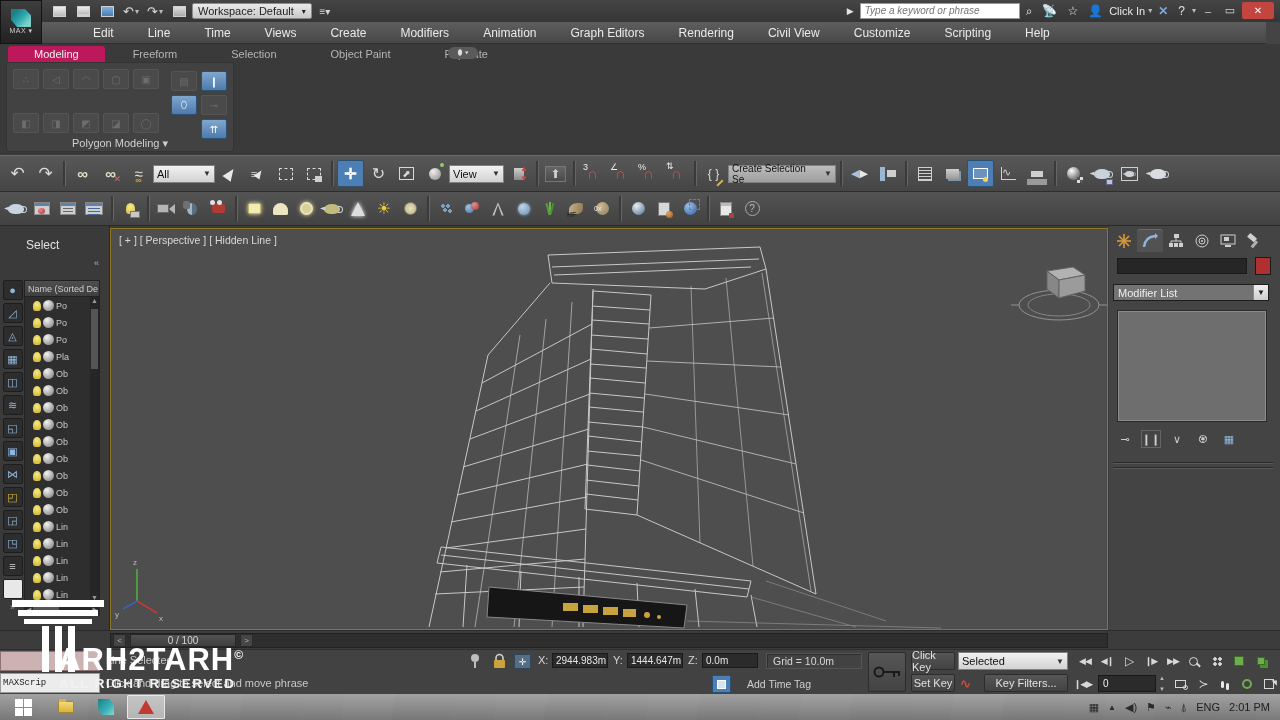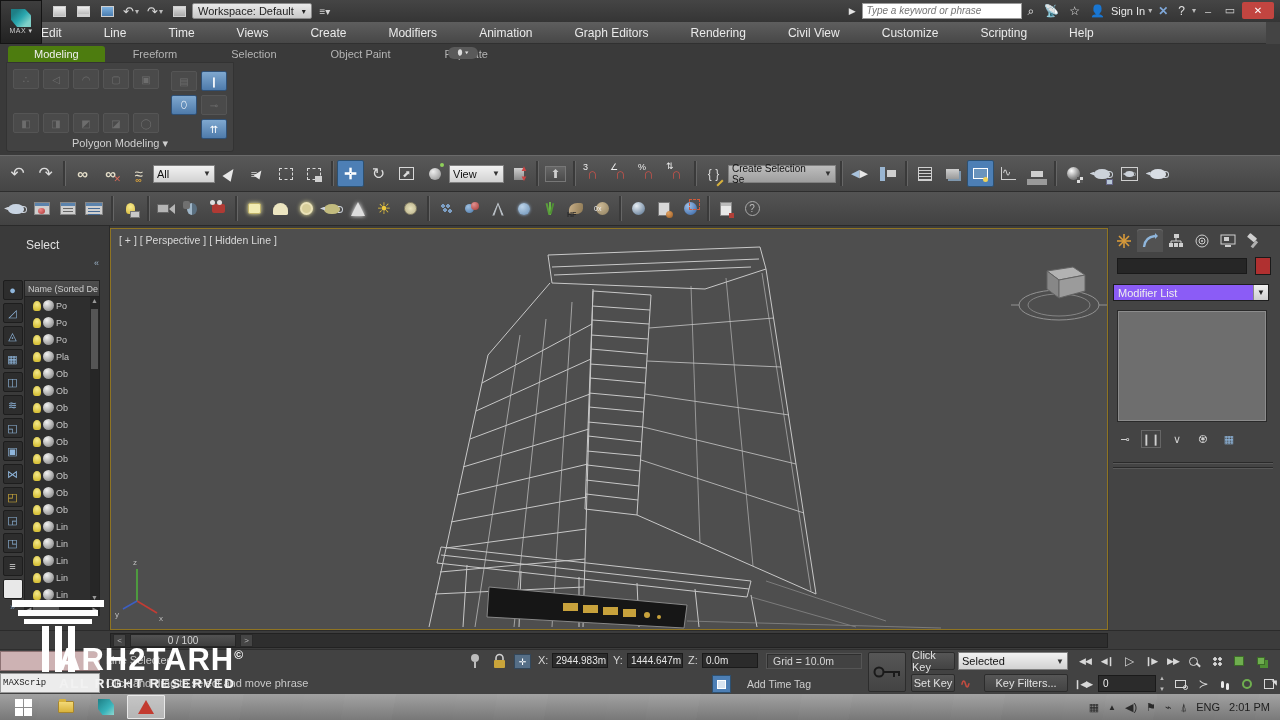--- a/index.html
+++ b/index.html
@@ -17,27 +17,27 @@
   .qico.save{background:linear-gradient(#7fb2e0,#4a7db0)}
   .qico.open{border-bottom-width:3px}
   .ddsmall{font-size:8px;color:#bbb;margin-left:1px}
   #workspace{background:linear-gradient(#e9e9e9,#c9c9c9);color:#222;border:1px solid #8a8a8a;border-radius:2px;height:16px;padding:0 5px;font-size:11px;display:flex;align-items:center;gap:8px}
   #apptitle{color:#e6e6e6;font-size:12px;white-space:nowrap}
   #infocenter{background:#fff;border:1px solid #999;height:16px;width:160px;display:flex;align-items:center;padding:0 4px;color:#999;font-style:italic;font-size:10px}
   .icico{color:#e3e3e3;font-size:12px;margin:0 4px}
   #closebtn{width:32px;height:17px;background:#c24540;border-radius:2px;color:#fff;display:flex;align-items:center;justify-content:center;font-size:10px}
   .wbtn{color:#cfcfcf;font-size:11px;width:20px;text-align:center}
   
-  #menubar{left:0;top:22px;width:1266px;height:22px;background:linear-gradient(#5e5e5e,#474747);border-bottom:1px solid #303030;display:flex;align-items:center;padding-left:28px;gap:16px;z-index:5}
+  #menubar{left:0;top:22px;width:1266px;height:22px;background:linear-gradient(#5e5e5e,#474747);border-bottom:1px solid #303030;display:flex;align-items:center;padding-left:80px;gap:8px;z-index:5}
   .menuitem{padding:0 13px;color:#eaeaea;font-size:12px;height:22px;display:flex;align-items:center}
   
   #ribbon{left:0;top:44px;width:1280px;height:111px;background:#3a3a3a}
   #ribbontabs{position:absolute;left:8px;top:1px;height:17px;display:flex;align-items:flex-end;gap:2px}
   .rtab{padding:2px 26px;font-size:11px;color:#b5b5b5}
-  .rtab.active{background:#4d7c0f;color:#f0f0f0;border-radius:3px 3px 0 0}
+  .rtab.active{background:#be185d;color:#f0f0f0;border-radius:3px 3px 0 0}
   #ribbonmore{position:absolute;left:448px;top:3px;width:30px;height:12px;background:#5a5a5a;border-radius:6px;color:#ddd;font-size:8px;text-align:center;line-height:12px}
   #polypanel{position:absolute;left:6px;top:18px;width:228px;height:90px;background:#424242;border:1px solid #333;border-radius:0 0 3px 3px}
   .dimbtn{width:26px;height:20px;background:#4a4a4a;border:1px solid #555;border-radius:2px;margin:2px;display:inline-flex;align-items:center;justify-content:center;color:#6d6d6d;font-size:10px}
   .bluebtn{background:linear-gradient(#7fa8cf,#4e7bab)!important;color:#fff!important;border-color:#2f5075!important}
   #polylabel{position:absolute;left:0;bottom:1px;width:100%;text-align:center;font-size:11px;color:#cfcfcf}
   
   #toolbar1{left:0;top:155px;width:1280px;height:37px;background:linear-gradient(#585858,#454545);border-top:1px solid #6a6a6a;border-bottom:1px solid #2e2e2e;display:flex;align-items:center;padding:0 4px;gap:1px}
   #toolbar2{left:0;top:192px;width:1280px;height:34px;background:linear-gradient(#545454,#424242);border-bottom:1px solid #2a2a2a;display:flex;align-items:center;padding:0 4px;gap:2px}
   .ic{width:27px;height:27px;display:flex;align-items:center;justify-content:center;color:#dcdcdc;font-size:15px;position:relative;flex:none}
   .ic.small{width:24px;height:24px;font-size:13px}
@@ -75,21 +75,21 @@
   
   #viewport{position:absolute;left:110px;top:2px;width:998px;height:402px;background:#4e4e4e;border:1px solid #8f7422}
   #vplabel{position:absolute;left:8px;top:5px;color:#d8d8d8;font-size:10.5px;z-index:3}
   
   #cpanel{position:absolute;left:1109px;top:0;width:171px;height:404px;background:#444}
   #cptabs{position:absolute;left:2px;top:4px;display:flex}
   .cptab{width:26px;height:22px;display:flex;align-items:center;justify-content:center;border-radius:3px 3px 0 0}
   .cptab.active{background:#525252;box-shadow:0 -1px 0 #6a6a6a}
   #cpname{position:absolute;left:8px;top:32px;width:130px;height:16px;background:#262626;border:1px solid #1a1a1a}
   #cpswatch{position:absolute;left:146px;top:31px;width:16px;height:18px;background:#b03030;border:1px solid #1a1a1a}
-  #modlist{position:absolute;left:4px;top:58px;width:156px;height:17px;background:#8b5cf6;border:1px solid #1e1e1e;color:#eee;font-size:11px;display:flex;align-items:center;justify-content:space-between;padding-left:4px}
+  #modlist{position:absolute;left:4px;top:58px;width:156px;height:17px;background:#737373;border:1px solid #1e1e1e;color:#eee;font-size:11px;display:flex;align-items:center;justify-content:space-between;padding-left:4px}
   #modlist .arrbox{width:15px;height:100%;background:linear-gradient(#f0f0f0,#cfcfcf);color:#222;font-size:8px;display:flex;align-items:center;justify-content:center;border-left:1px solid #888}
   #modstack{position:absolute;left:8px;top:84px;width:150px;height:112px;background:#6e6e6e;border:1px solid #2a2a2a;box-shadow:inset 0 0 0 1px #8c8c8c}
   #stackbtns{position:absolute;left:6px;top:204px;display:flex;gap:6px;align-items:center}
   .stkbtn{width:20px;height:18px;display:flex;align-items:center;justify-content:center;color:#cfcfcf;font-size:11px}
   .cpdiv{position:absolute;left:4px;width:160px;height:1px;background:#2a2a2a;box-shadow:0 1px 0 #585858}
   
   #timeslider{left:0;top:630px;width:1280px;height:19px;background:#3c3c3c;border-top:1px solid #2b2b2b}
   #tsgroove{position:absolute;left:110px;top:2px;width:998px;height:15px;background:#2e2e2e;border:1px solid #222}
   .tsarr{position:absolute;top:3px;width:13px;height:13px;background:#454545;border:1px solid #2a2a2a;color:#bbb;font-size:8px;display:flex;align-items:center;justify-content:center}
   #tsthumb{position:absolute;left:130px;top:3px;width:106px;height:13px;background:linear-gradient(#525252,#3e3e3e);border:1px solid #262626;color:#d5d5d5;font-size:10px;display:flex;align-items:center;justify-content:center}
@@ -165,21 +165,21 @@
       </div>
     <div style="flex:1"></div>
   </div>
   <div class="abs row" style="right:6px;top:2px;gap:2px">
     <span class="icico" style="font-size:9px">▶</span>
     <input id="infocenter" style="font-family: &quot;Liberation Sans&quot;, sans-serif;" placeholder="Type a keyword or phrase">
     <span class="icico">⌕</span>
     <span class="icico">📡</span>
     <span class="icico">☆</span>
     <span class="icico">👤</span>
-    <span style="color:#e8e8e8;font-size:11px">Sign In</span>
+    <span style="color:#e8e8e8;font-size:11px">Click In</span>
     <span class="ddsmall">▾</span>
     <span class="icico" style="color:#7fa7d8;font-weight:bold">✕</span>
     <span class="icico">?</span>
     <span class="ddsmall">▾</span>
     <span class="wbtn">–</span>
     <span class="wbtn">▭</span>
     <span id="closebtn">
         <span>✕</span>
       </span>
   </div>

